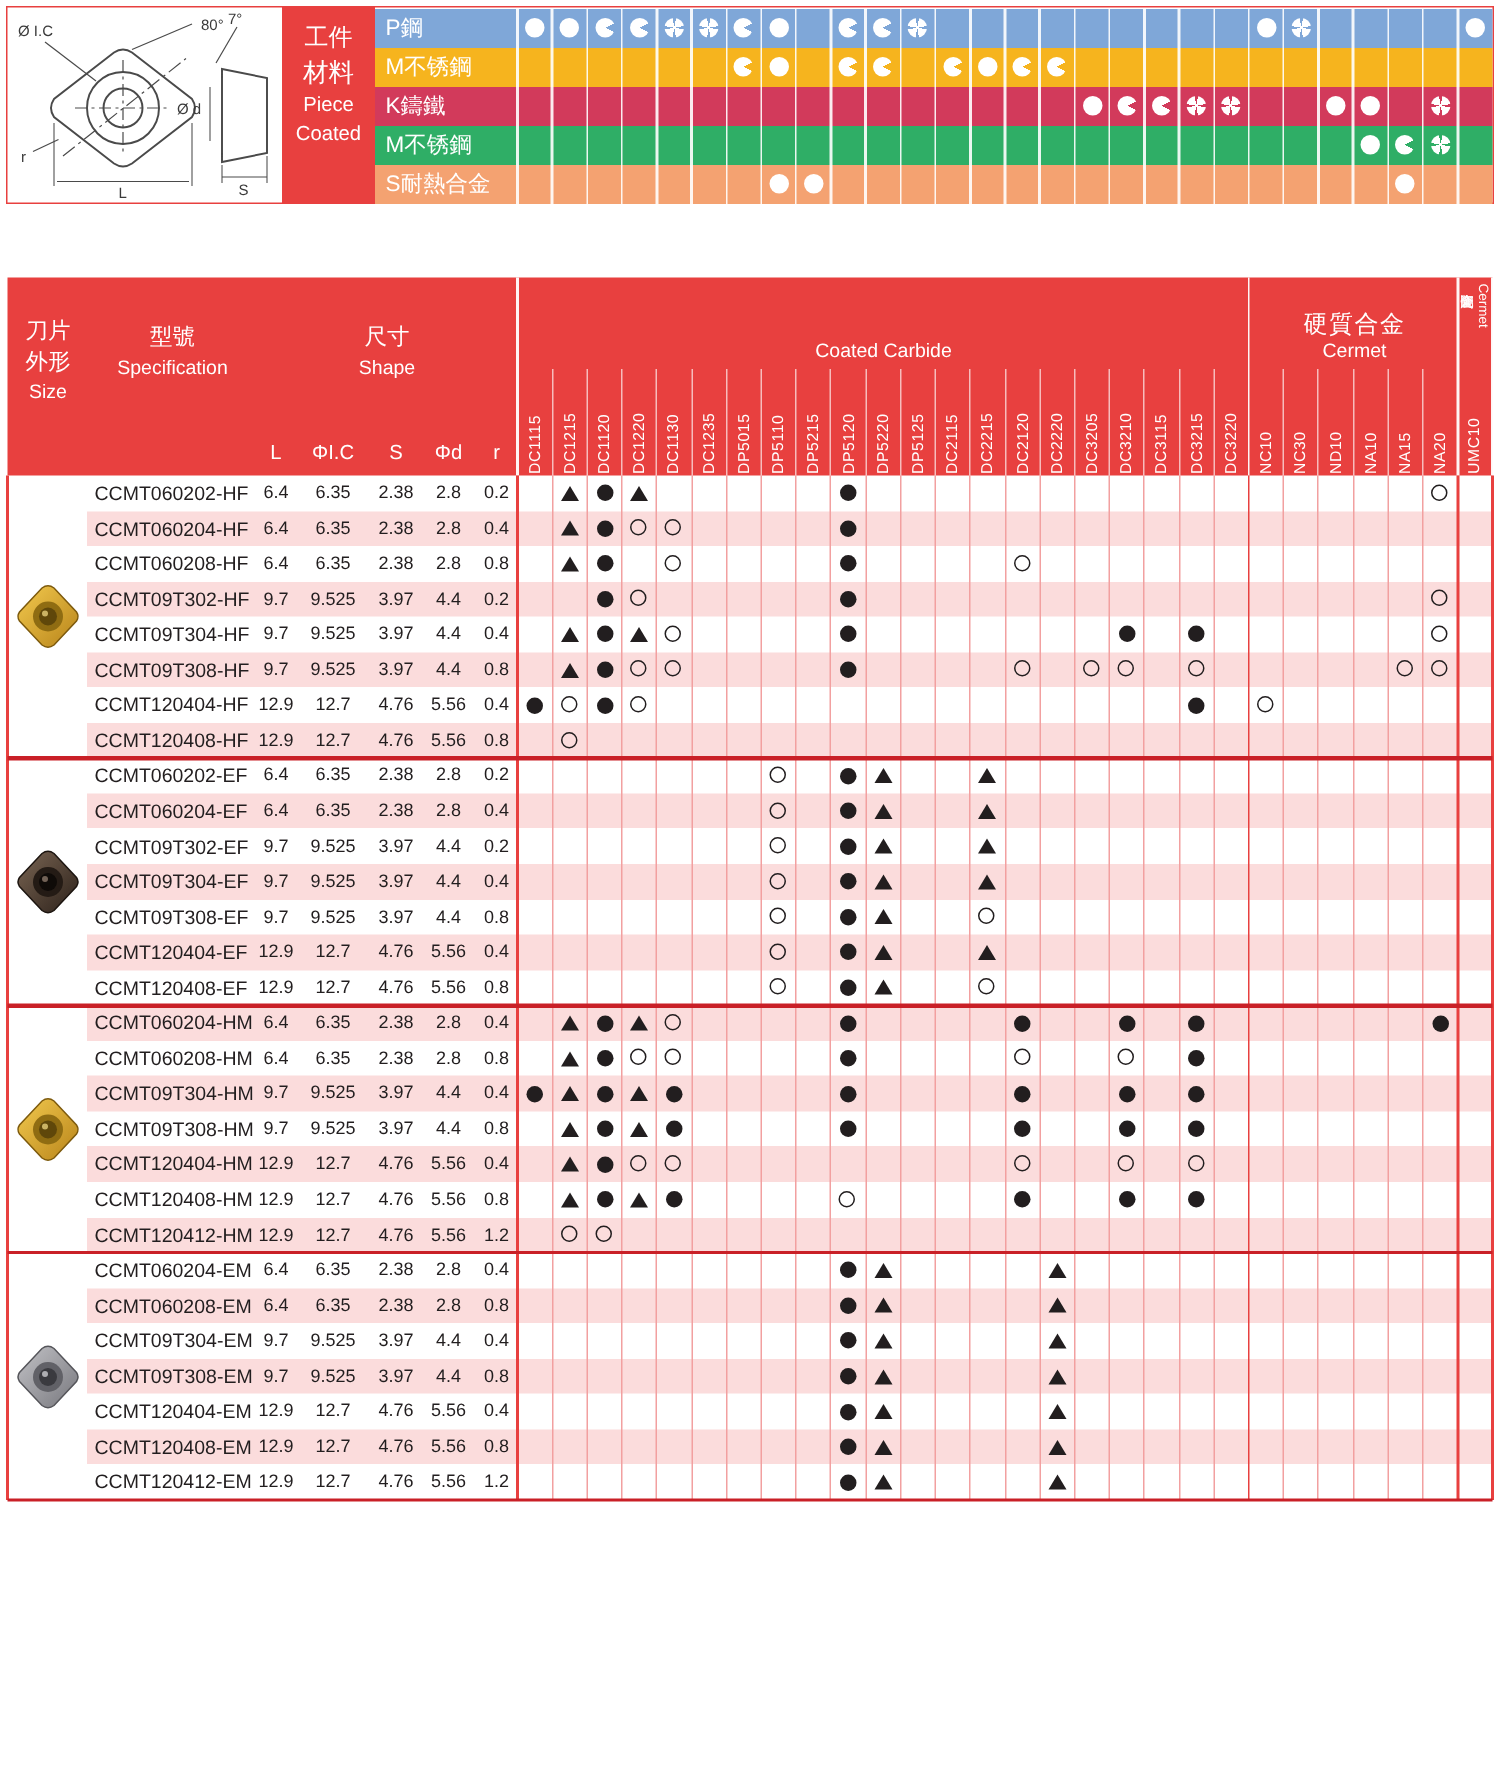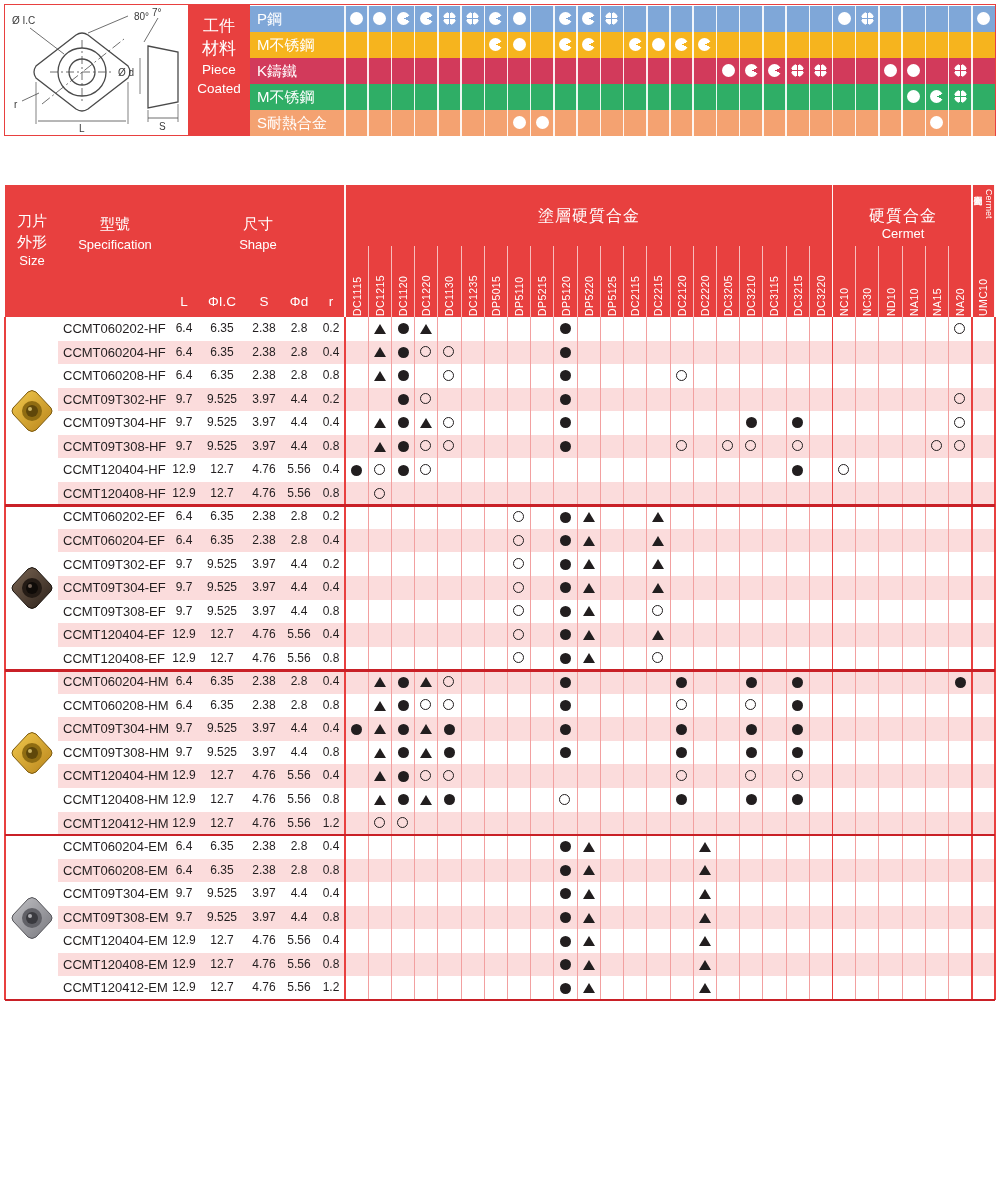--- a/index.html
+++ b/index.html
@@ -154,21 +154,21 @@
   <div class="abs white ctr" style="left:5px;top:210px;width:54px;font-size:15px;line-height:21px;">刀片</div>
   <div class="abs white ctr" style="left:5px;top:231px;width:54px;font-size:15px;line-height:21px;">外形</div>
   <div class="abs white ctr" style="left:5px;top:253px;width:54px;font-size:13px;">Size</div>
 
   <div class="abs white ctr" style="left:60px;top:215px;width:110px;font-size:15px;">型號</div>
   <div class="abs white ctr" style="left:60px;top:237px;width:110px;font-size:13px;">Specification</div>
 
   <div class="abs white ctr" style="left:172px;top:215px;width:172px;font-size:15px;">尺寸</div>
   <div class="abs white ctr" style="left:172px;top:237px;width:172px;font-size:13px;">Shape</div>
 
-  <div class="abs white ctr hdr-zh" style="left:345px;top:206px;width:488px;">塗層硬質合金</div>
+  <div class="abs white ctr hdr-en" style="left:345px;top:226px;width:488px;">Coated Carbide</div>
   <div class="abs white ctr hdr-zh" style="left:833px;top:206px;width:140px;">硬質合金</div>
   <div class="abs white ctr hdr-en" style="left:833px;top:226px;width:140px;">Cermet</div>
   <div class="abs white" style="left:973px;top:189px;width:10px;height:58px;writing-mode:vertical-rl;text-orientation:upright;font-size:9px;line-height:10px;">金屬陶瓷</div>
   <div class="abs white" style="left:984px;top:189px;width:10px;height:58px;writing-mode:vertical-rl;font-size:9px;line-height:10px;">Cermet</div>
 
   <div id="thead-built">
       <div class="abs" style="left: 344.25px; top: 185px; width: 1.5px; height: 132px; background: rgba(255, 255, 255, 0.95);"></div>
       <div class="abs" style="left: 367.714px; top: 246px; width: 1px; height: 71px; background: rgba(255, 255, 255, 0.65);"></div>
       <div class="abs" style="left: 390.929px; top: 246px; width: 1px; height: 71px; background: rgba(255, 255, 255, 0.65);"></div>
       <div class="abs" style="left: 414.143px; top: 246px; width: 1px; height: 71px; background: rgba(255, 255, 255, 0.65);"></div>

